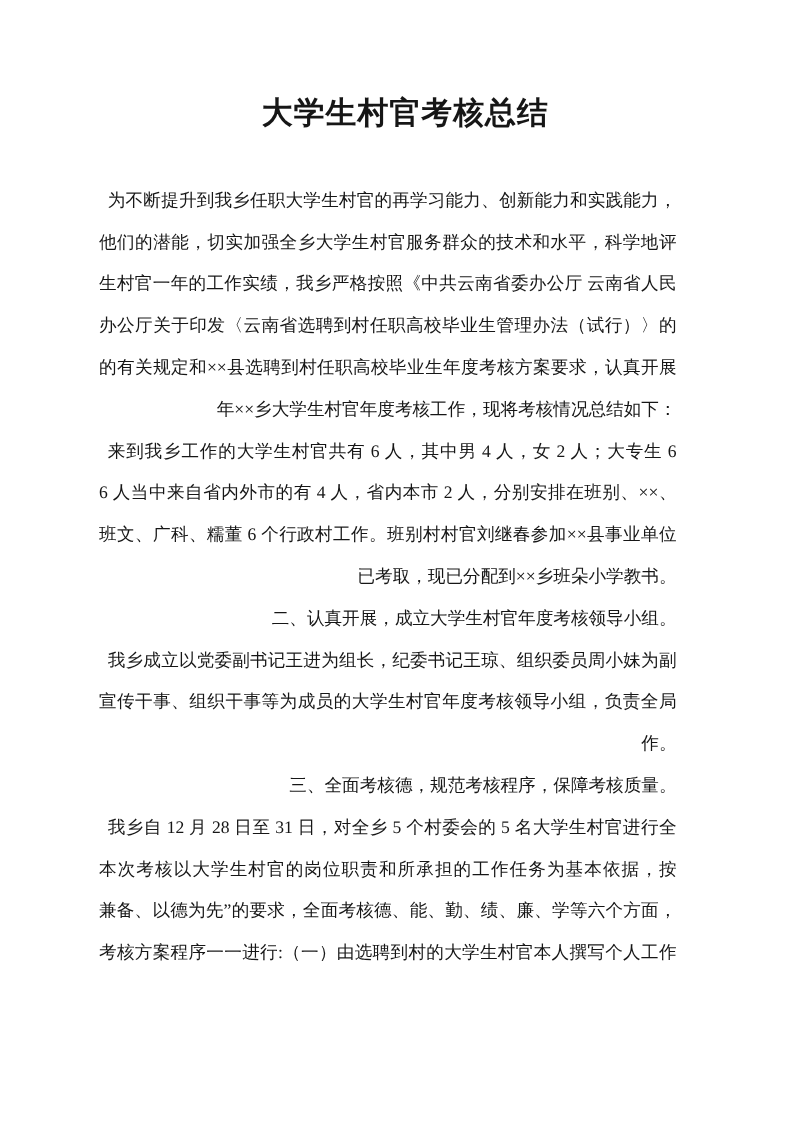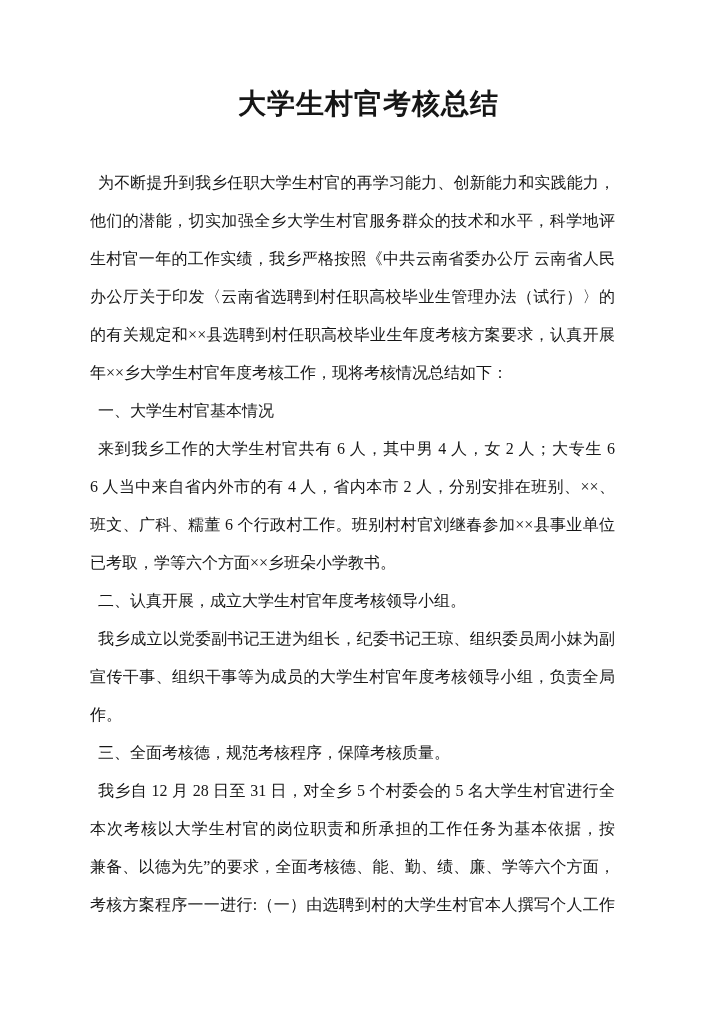--- a/index.html
+++ b/index.html
@@ -31,21 +31,21 @@
     width: 525px;
   }
   .block {
     margin: 0;
     padding: 0;
   }
   .line {
     height: 38px;
     line-height: 38px;
     font-size: 16px;
-    text-align: left;
+    text-align: right;
     box-sizing: border-box;
     white-space: pre-wrap;
     overflow: hidden;
   }
   .line.full {
     text-align: justify;
     text-align-last: justify;
   }
   .line.first {
     padding-left: 8px;
@@ -58,28 +58,25 @@
   <h1 class="doc-title">大学生村官考核总结</h1>
   <main class="doc-body" id="doc-body">
       <div class="block">
         <div class="line full first">为不断提升到我乡任职大学生村官的再学习能力、创新能力和实践能力，激发</div>
         <div class="line full">他们的潜能，切实加强全乡大学生村官服务群众的技术和水平，科学地评定大学</div>
         <div class="line full">生村官一年的工作实绩，我乡严格按照《中共云南省委办公厅 云南省人民政府</div>
         <div class="line full">办公厅关于印发〈云南省选聘到村任职高校毕业生管理办法（试行）〉的通知》</div>
         <div class="line full">的有关规定和××县选聘到村任职高校毕业生年度考核方案要求，认真开展 XX</div>
         <div class="line">年××乡大学生村官年度考核工作，现将考核情况总结如下：</div>
       </div>
-      <div class="block heading">
-        <div class="line first">一、大学生村官基本情况</div>
-      </div>
       <div class="block">
         <div class="line full first">来到我乡工作的大学生村官共有 6 人，其中男 4 人，女 2 人；大专生 6 人；这</div>
         <div class="line full">6 人当中来自省内外市的有 4 人，省内本市 2 人，分别安排在班别、××、公良、</div>
         <div class="line full">班文、广科、糯董 6 个行政村工作。班别村村官刘继春参加××县事业单位招考</div>
-        <div class="line">已考取，学等六个方面××乡班朵小学教书。</div>
+        <div class="line">已考取，现已分配到××乡班朵小学教书。</div>
       </div>
       <div class="block heading">
         <div class="line first">二、认真开展，成立大学生村官年度考核领导小组。</div>
       </div>
       <div class="block">
         <div class="line full first">我乡成立以党委副书记王进为组长，纪委书记王琼、组织委员周小妹为副组长，</div>
         <div class="line full">宣传干事、组织干事等为成员的大学生村官年度考核领导小组，负责全局考核工</div>
         <div class="line">作。</div>
       </div>
       <div class="block heading">

